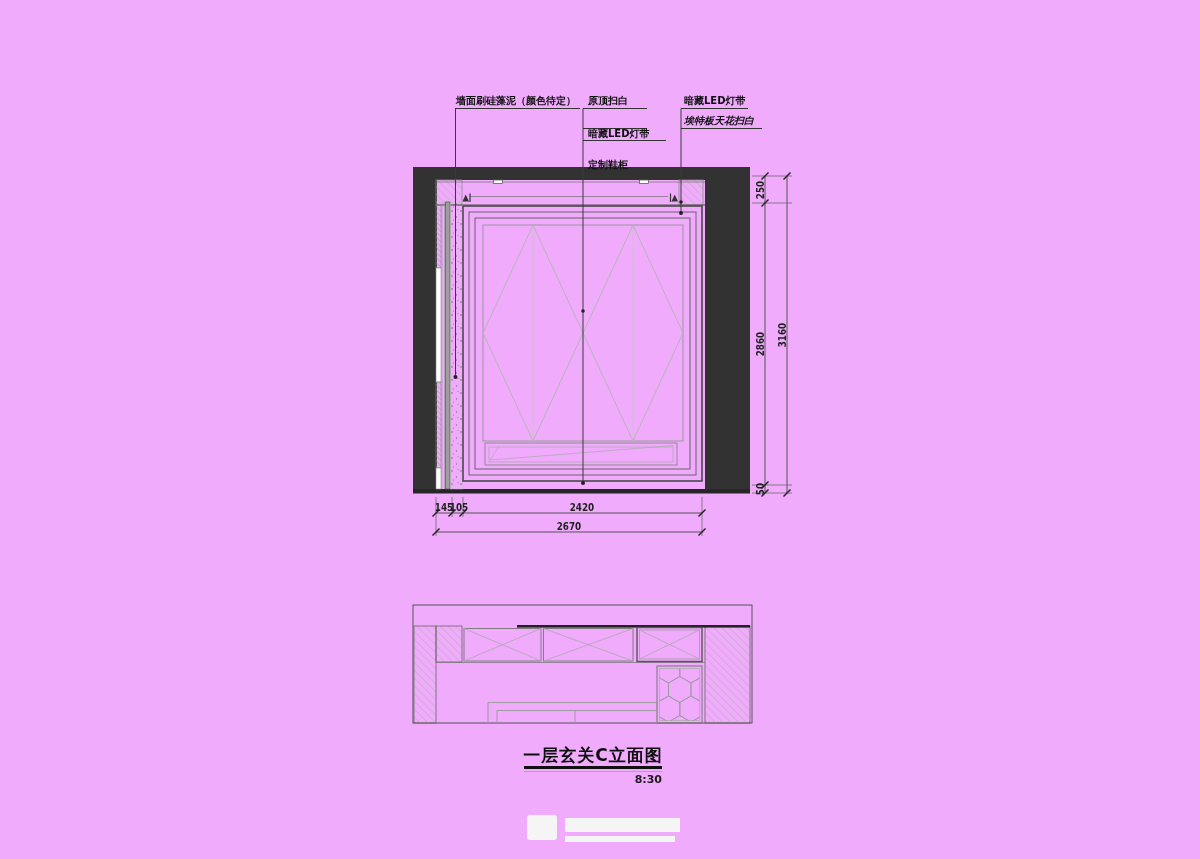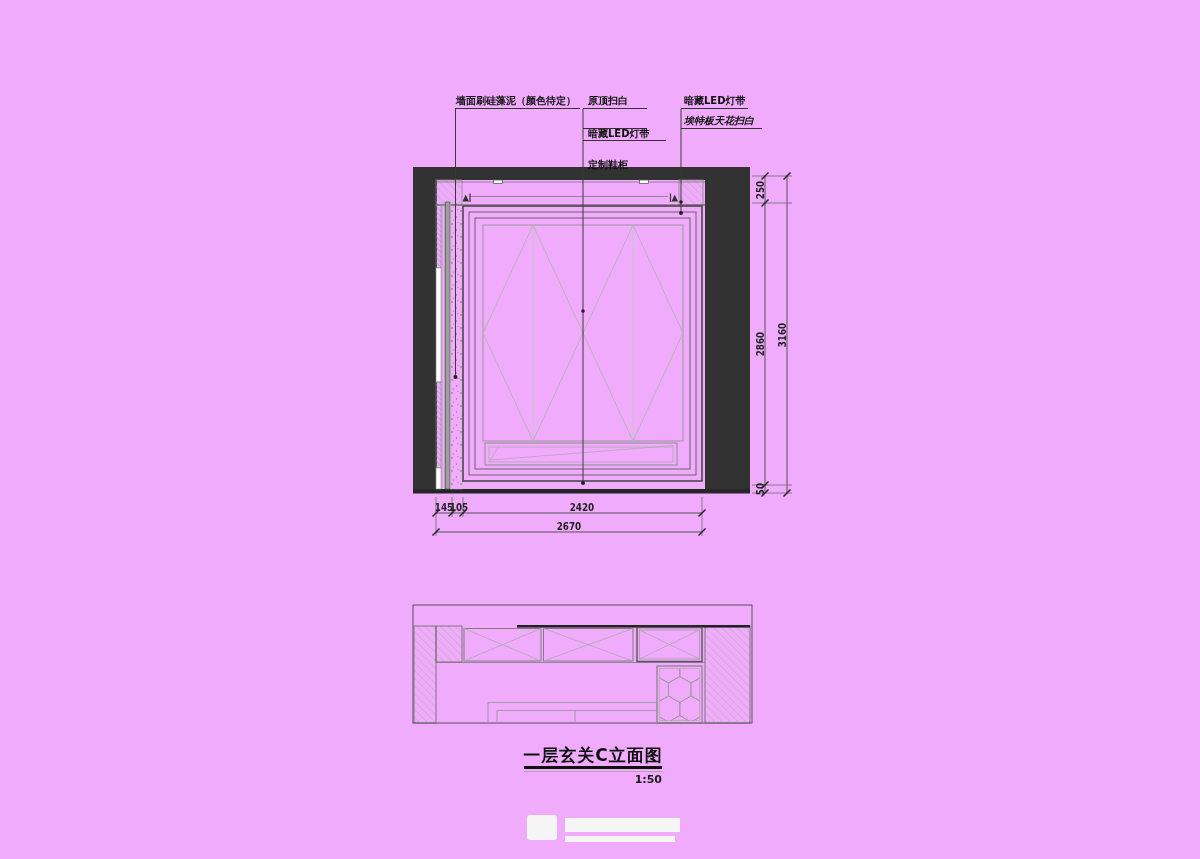--- a/index.html
+++ b/index.html
@@ -211,21 +211,21 @@
   <div class="dim-v" style="left:782px;top:335px;">3160</div>
 
   <div class="dim" style="left:444px;top:507px;">145</div>
   <div class="dim" style="left:459px;top:507px;">105</div>
   <div class="dim" style="left:582px;top:507px;">2420</div>
   <div class="dim" style="left:569px;top:526px;">2670</div>
 
   <div class="title-txt">一层玄关C立面图</div>
   <div class="title-rule1"></div>
   <div class="title-rule2"></div>
-  <div class="title-scale">1:50</div>
+  <div class="title-scale">8:30</div>
 
   <div>
     <div class="wm" style="left:527px;top:815px;width:30px;height:25px;border-radius:3px;"></div>
     <div class="wm" style="left:565px;top:818px;width:115px;height:14px;"></div>
     <div class="wm" style="left:565px;top:836px;width:110px;height:6px;"></div>
   </div>
 
 </div>
 
 </body></html>

